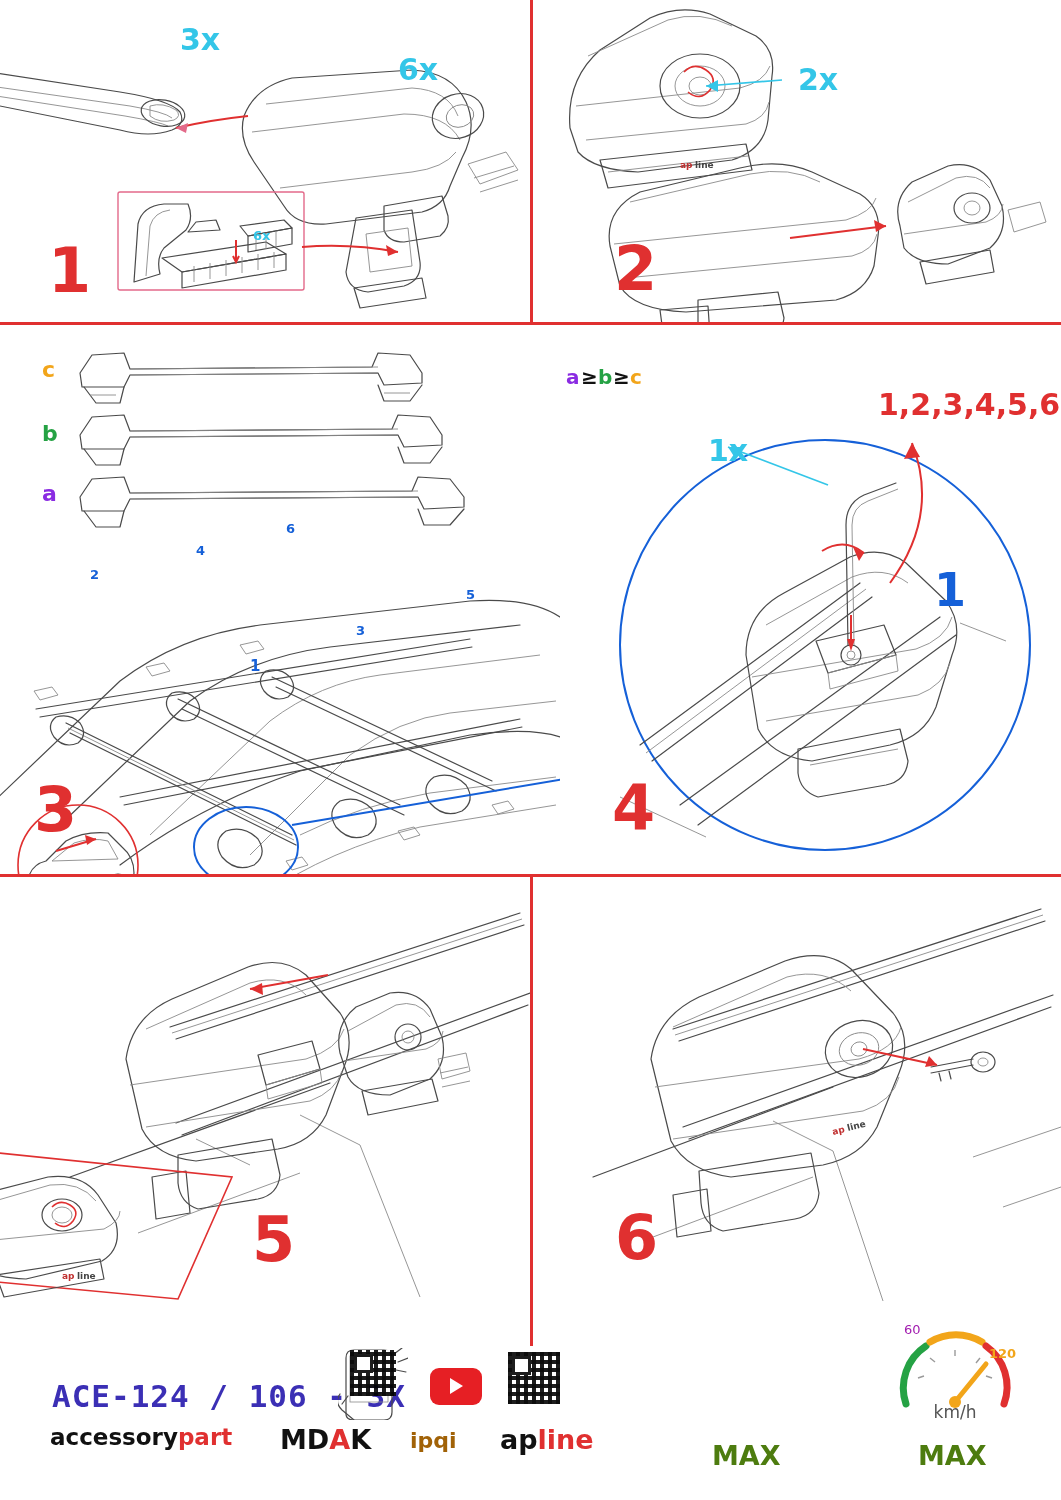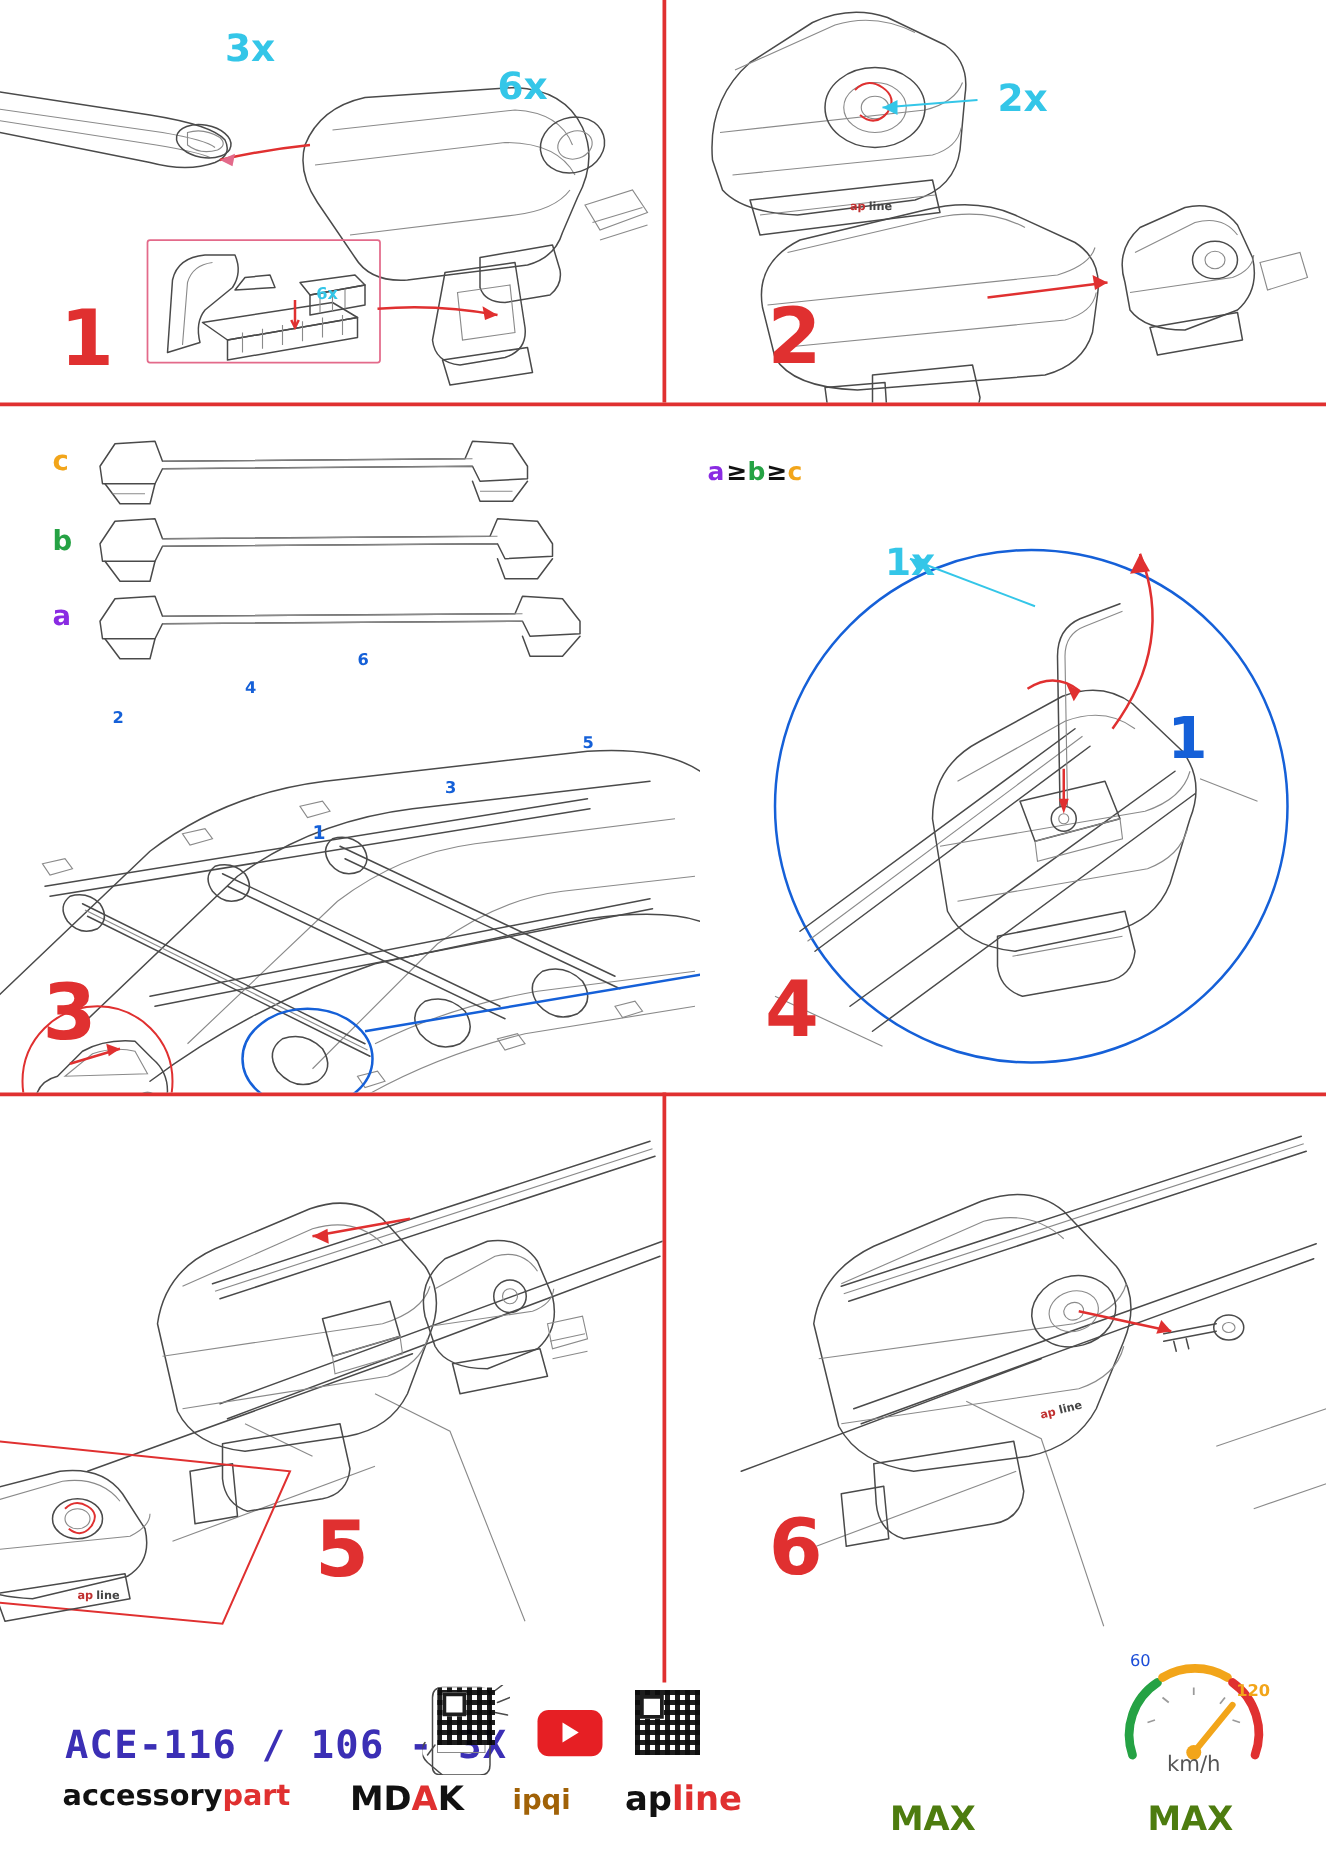--- a/index.html
+++ b/index.html
@@ -111,21 +111,21 @@
   .max-label{
     position:absolute;font-size:27px;font-weight:bold;color:#4d7c0f;
     font-family:"DejaVu Sans", sans-serif;
   }
 
   .gauge-wrap{position:absolute;left:890px;top:1318px;width:130px;height:120px;}
   .gauge-sub{
     position:absolute;left:0;top:84px;width:130px;text-align:center;
     font-size:17px;color:#555;
   }
-  .gauge-t1{position:absolute;left:14px;top:4px;font-size:13px;color:#1d4ed8;}
+  .gauge-t1{position:absolute;left:14px;top:4px;font-size:13px;color:#a21caf;}
   .gauge-t2{position:absolute;left:99px;top:28px;font-size:13px;color:#f2a51a;font-weight:bold;}
 
   
   svg{display:block;}
   .ln{fill:none;stroke:#4a4a4a;stroke-width:1.2;stroke-linejoin:round;stroke-linecap:round;}
   .ln-thin{fill:none;stroke:#8a8a8a;stroke-width:0.9;}
   .arrow-red{stroke:#e03030;stroke-width:2;fill:none;}
   .arrow-blue{stroke:#1560d8;stroke-width:2;fill:none;}
   .arrow-cyan{stroke:#34c6e8;stroke-width:1.6;fill:none;}
   .box-red{stroke:#e03030;stroke-width:1.6;fill:none;}
@@ -378,20 +378,21 @@
       <path class="arrow-red" d="M330 258 Q380 190 352 118" stroke-width="3.4"></path>
       <path d="M352 118 L344 134 L360 132 Z" fill="#e03030"></path>
 
       <path class="arrow-red" d="M291 290 L291 322" stroke-width="1.6"></path>
       <path d="M291 326 L287 314 L295 314 Z" fill="#e03030"></path>
 
       <path class="arrow-cyan" d="M168 122 L268 160"></path>
       <path d="M168 122 L181 122 L175 133 Z" fill="#34c6e8"></path>
     </svg>
     <span class="qty" style="left:148px;top:108px;">1x</span>
+    <span class="seq" style="left:318px;top:62px;color:#e03030;">1,2,3,4,5,6</span>
     <span class="bignum-blue" style="left:374px;top:238px;">1</span>
     <span class="step-num" style="left:52px;top:452px;">4</span>
   </div>
 
   <div class="abs" style="left:0;top:877px;width:530px;height:469px;">
     <svg width="530" height="469" viewBox="0 0 530 469">
 
       <path class="ln" d="M520 36 L170 150"></path>
       <path class="ln" d="M524 48 L176 162"></path>
       <path class="ln-thin" d="M522 42 L172 156"></path>
@@ -476,21 +477,21 @@
         <path class="ln" d="M8 20 L10 28 M18 18 L20 26"></path>
         <ellipse class="ln" cx="52" cy="9" rx="12" ry="10"></ellipse>
         <ellipse class="ln-thin" cx="52" cy="9" rx="5" ry="4"></ellipse>
       </g>
       <path class="arrow-red" d="M330 172 L404 188"></path>
       <path d="M404 188 L392 190 L396 179 Z" fill="#e03030"></path>
     </svg>
     <span class="step-num" style="left:82px;top:330px;">6</span>
   </div>
 
-  <div class="footer-code">ACE-116 / 106 - 3X</div>
+  <div class="footer-code">ACE-124 / 106 - 3X</div>
 
   <div class="brand-accessory">
     <span class="a1">accessory</span><span class="a2">part</span>
   </div>
 
   <div class="abs" style="left:338px;top:1348px;width:70px;height:72px;">
     <div class="qr" style="left:12px;top:2px;"></div>
     <svg width="70" height="72" viewBox="0 0 70 72">
       <path class="ln" d="M8 22 L8 66 Q8 72 16 72 L46 72 Q54 72 54 64 L54 10 Q54 2 46 2 L16 2 Q8 2 8 10 Z" fill="#fff"></path>
       <rect x="12" y="8" width="38" height="46" fill="none" stroke="#8a8a8a" stroke-width="0.8"></rect>

